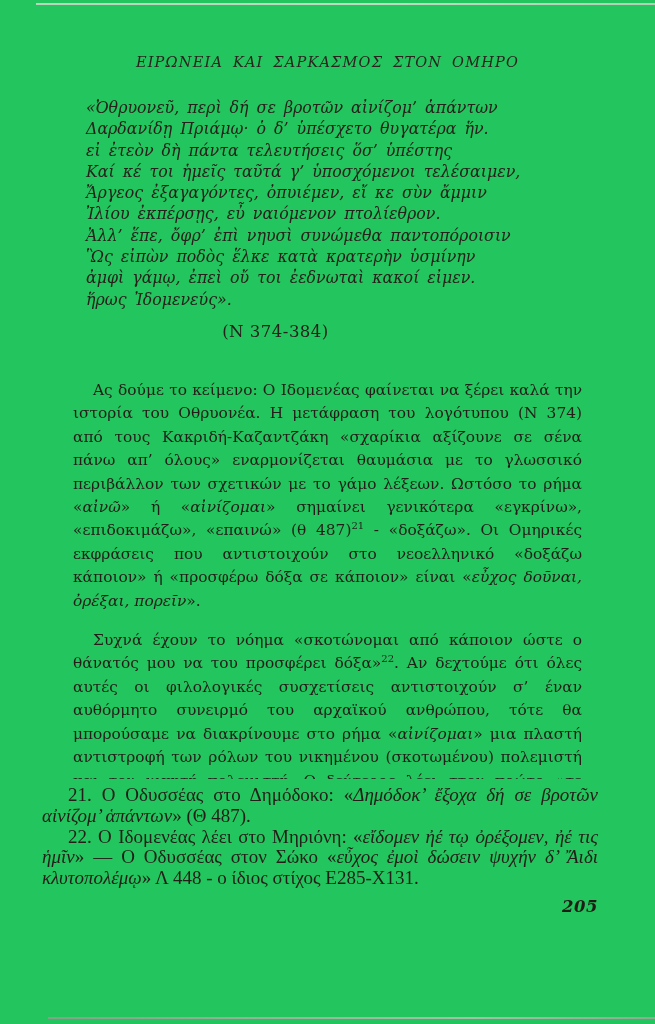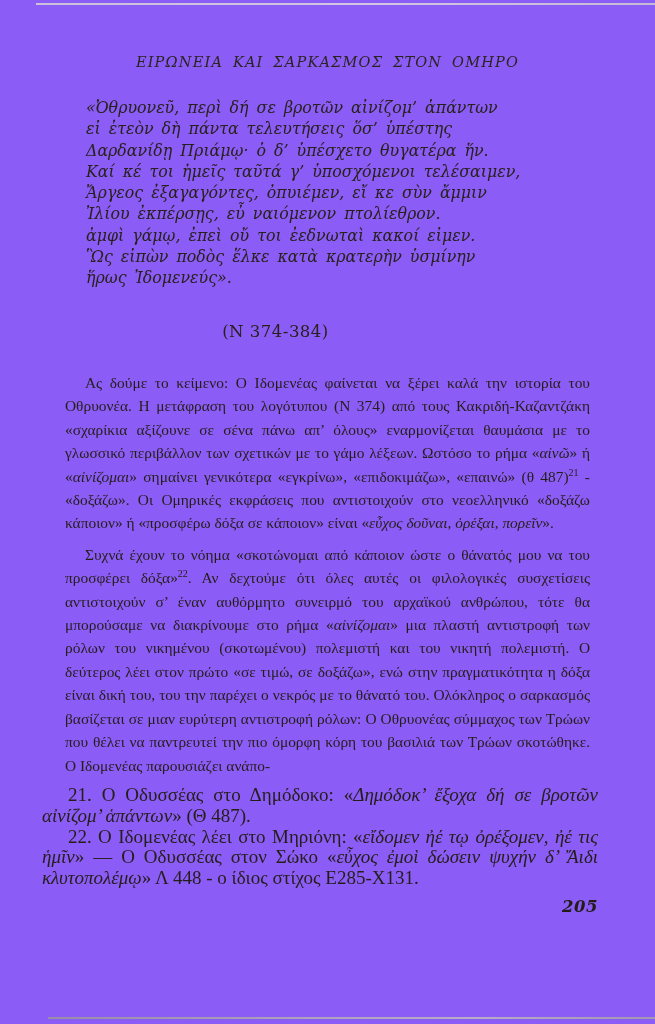--- a/index.html
+++ b/index.html
@@ -1,20 +1,20 @@
 <!DOCTYPE html>
 <html lang="el"><head>
 <meta charset="utf-8">
 <style>
   html,body{margin:0;padding:0;background:#e9e7e2;}
   .page{
     position:relative;
     width:655px;height:1024px;
     margin:0 auto;
-    background:#8b5cf6;
+    background:#22c55e;
     color:#241e18;
     font-family:"DejaVu Serif","Liberation Serif",serif;
     overflow:hidden;
   }
   .scan-edge{position:absolute;pointer-events:none;}
   .scan-edge.top{top:3px;left:36px;right:0;height:2px;background:linear-gradient(to right,#ded9d2 0%,#e4e0da 55%,#d6d2cb 100%);opacity:.8;}
   .scan-edge.bottom{top:1017px;left:48px;right:0;height:2px;background:linear-gradient(to right,#9c9992 0%,#b5b1aa 40%,#c4c0b9 70%,#a8a49d 100%);opacity:.8;}
 
   .running-head{
     position:absolute;top:54px;left:0;right:0;
@@ -47,21 +47,21 @@
   }
 
   .body-text{
     position:absolute;top:363px;left:57px;width:541px;height:416px;
     overflow:hidden;
     font-size:15.4px;
     line-height:23.4px;
     text-align:justify;
     color:#241e18;
   }
-  .para{margin:8px;text-indent:20px;font-family:Liberation Serif, serif;}
+  .para{margin:16px;text-indent:20px;}
   .anc{font-style:italic;}
   sup{font-size:10px;line-height:0;}
 
   .footnotes{
     position:absolute;top:785px;left:42px;width:556px;
     font-size:19px;
     line-height:20.8px;
     text-align:justify;
     color:#241e18;
     font-family:Liberation Serif, serif;
@@ -81,27 +81,28 @@
 </head>
 <body>
 
 <div class="page">
   <div class="scan-edge top"></div>
 
   <div class="running-head">ΕΙΡΩΝΕΙΑ ΚΑΙ ΣΑΡΚΑΣΜΟΣ ΣΤΟΝ ΟΜΗΡΟ</div>
 
   <div class="poem">
       <div class="poem-line">«Ὀθρυονεῦ, περὶ δή σε βροτῶν αἰνίζομ’ ἁπάντων</div>
+      <div class="poem-line">Δαρδανίδῃ Πριάμῳ· ὁ δ’ ὑπέσχετο θυγατέρα ἥν.</div>
       <div class="poem-line">εἰ ἐτεὸν δὴ πάντα τελευτήσεις ὅσ’ ὑπέστης</div>
-      <div class="poem-line">Δαρδανίδῃ Πριάμῳ· ὁ δ’ ὑπέσχετο θυγατέρα ἥν.</div>
       <div class="poem-line">Καί κέ τοι ἡμεῖς ταῦτά γ’ ὑποσχόμενοι τελέσαιμεν,</div>
       <div class="poem-line">Ἄργεος ἐξαγαγόντες, ὀπυιέμεν, εἴ κε σὺν ἄμμιν</div>
       <div class="poem-line">Ἰλίου ἐκπέρσῃς, εὖ ναιόμενον πτολίεθρον.</div>
+      <div class="poem-line">Ἀλλ’ ἕπε, ὄφρ’ ἐπὶ νηυσὶ συνώμεθα παντοπόροισιν</div>
+      <div class="poem-line">Ὣς εἰπὼν ποδὸς ἕλκε κατὰ κρατερὴν ὑσμίνην</div>
       <div class="poem-line">ἀμφὶ γάμῳ, ἐπεὶ οὔ τοι ἐεδνωταὶ κακοί εἰμεν.</div>
-      <div class="poem-line">Ὣς εἰπὼν ποδὸς ἕλκε κατὰ κρατερὴν ὑσμίνην</div>
       <div class="poem-line">ἥρως Ἰδομενεύς».</div>
     </div>
 
   <div class="citation">(Ν 374-384)</div>
 
   <div class="body-text">
       <p class="para"><span>Ας δούμε το κείμενο: Ο Ιδομενέας φαίνεται να ξέρει καλά την ιστορία του Οθρυονέα. Η μετάφραση του λογότυπου (Ν 374) από τους Κακριδή-Καζαντζάκη «σχαρίκια αξίζουνε σε σένα πάνω απ’ όλους» εναρμονίζεται θαυμάσια με το γλωσσικό περιβάλλον των σχετικών με το γάμο λέξεων. Ωστόσο το ρήμα «</span><span class="anc">αἰνῶ</span><span>» ή «</span><span class="anc">αἰνίζομαι</span><span>» σημαίνει γενικότερα «εγκρίνω», «επιδοκιμάζω», «επαινώ» (θ 487)</span><sup>21</sup><span> - «δοξάζω». Οι Ομηρικές εκφράσεις που αντιστοιχούν στο νεοελληνικό «δοξάζω κάποιον» ή «προσφέρω δόξα σε κάποιον» είναι «</span><span class="anc">εὖχος δοῦναι, ὀρέξαι, πορεῖν</span><span>».</span></p>
       <p class="para"><span>Συχνά έχουν το νόημα «σκοτώνομαι από κάποιον ώστε ο θάνατός μου να του προσφέρει δόξα»</span><sup>22</sup><span>. Αν δεχτούμε ότι όλες αυτές οι φιλολογικές συσχετίσεις αντιστοιχούν σ’ έναν αυθόρμητο συνειρμό του αρχαϊκού ανθρώπου, τότε θα μπορούσαμε να διακρίνουμε στο ρήμα «</span><span class="anc">αἰνίζομαι</span><span>» μια πλαστή αντιστροφή των ρόλων του νικημένου (σκοτωμένου) πολεμιστή και του νικητή πολεμιστή. Ο δεύτερος λέει στον πρώτο «σε τιμώ, σε δοξάζω», ενώ στην πραγματικότητα η δόξα είναι δική του, του την παρέχει ο νεκρός με το θάνατό του. Ολόκληρος ο σαρκασμός βασίζεται σε μιαν ευρύτερη αντιστροφή ρόλων: Ο Οθρυονέας σύμμαχος των Τρώων που θέλει να παντρευτεί την πιο όμορφη κόρη του βασιλιά των Τρώων σκοτώθηκε. Ο Ιδομενέας παρουσιάζει ανάπο-</span></p>
     </div>
 

